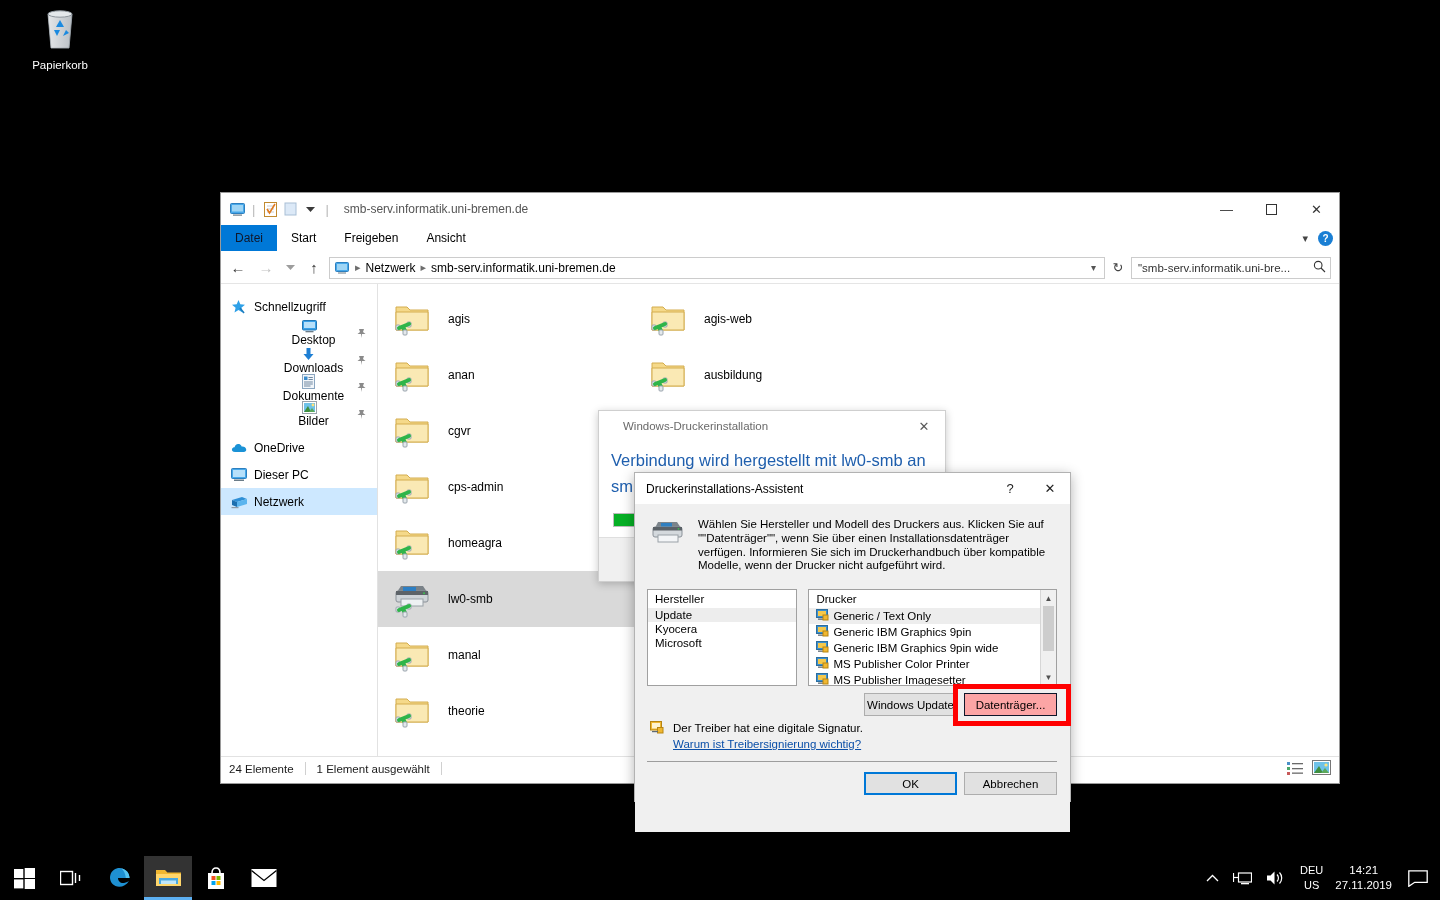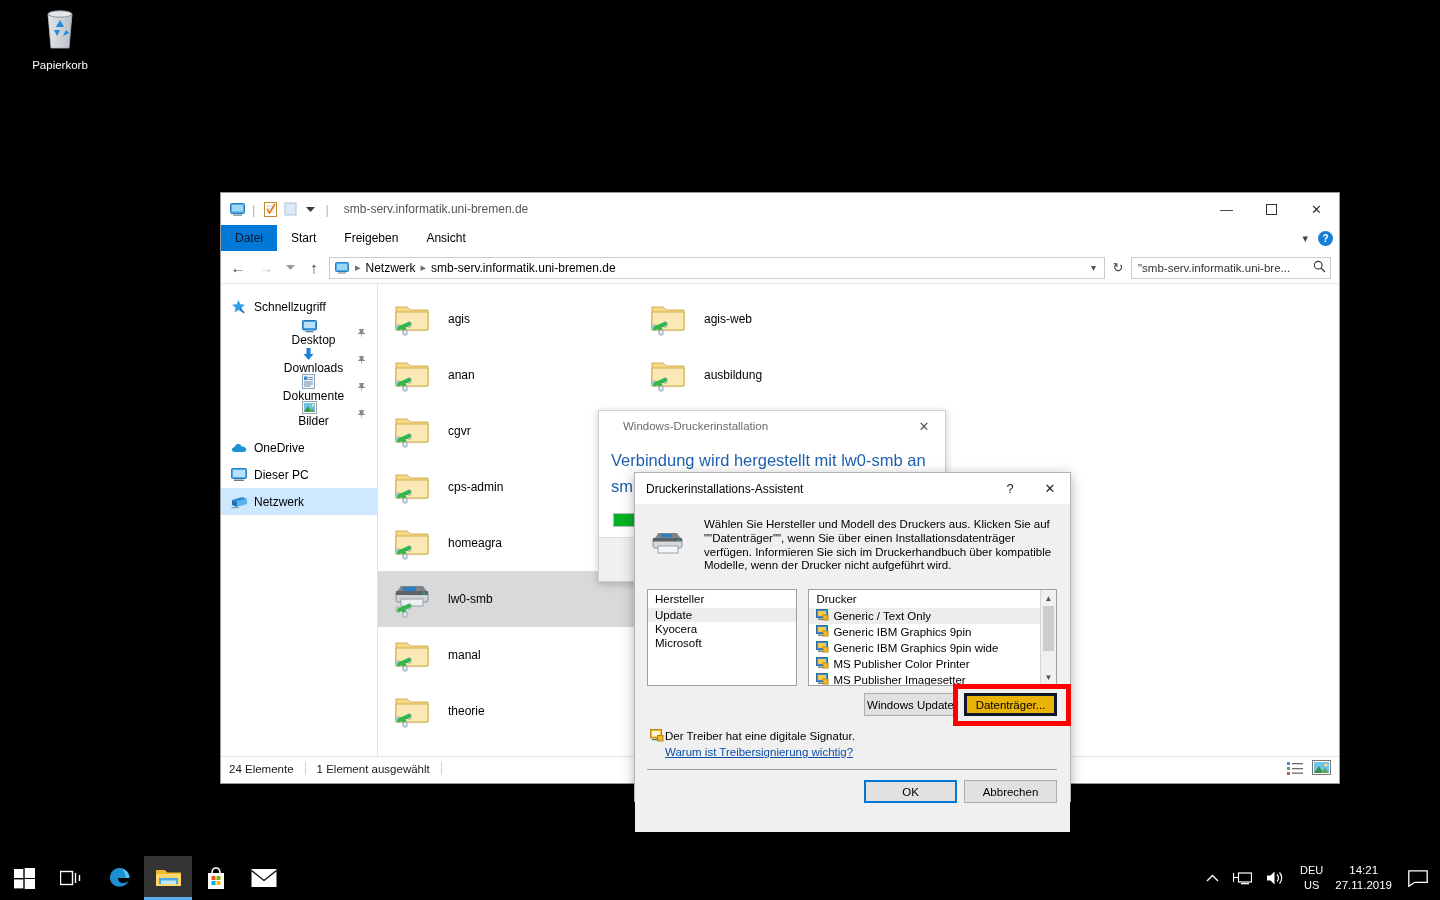--- a/index.html
+++ b/index.html
@@ -177,21 +177,21 @@
   #wizard .wz-title {
     height: 31px; background: #ffffff; display: flex; align-items: center;
     padding-left: 11px; font-size: 12px; color: #000; position: relative;
   }
   #wizard .wz-title .wz-btns { position: absolute; right: 0; top: 0; display: flex; height: 31px; }
   #wizard .wz-btns div {
     width: 40px; display: flex; align-items: center; justify-content: center;
     font-size: 13px; color: #222;
   }
   #wizard .wz-body { padding: 10px 13px 0 12px; background: #f0f0f0; height: 100%; }
-  .wz-intro { display: flex; gap: 19px; align-items: center; padding: 4px 0 0 4px; }
+  .wz-intro { display: flex; gap: 13px; align-items: flex-start; padding: 4px 0 0 4px; }
   .wz-intro .txt { font-size: 11.5px; color: #000; line-height: 13.8px; }
   .lists { display: flex; gap: 11px; margin-top: 16px; }
   .listbox {
     background: #ffffff; border: 1px solid #a0a0a0; height: 97px; overflow: hidden;
     position: relative;
   }
   .lb-left { width: 153px; }
   .lb-right { width: 253px; }
   .lb-head {
     font-size: 11.5px; color: #000; padding: 3px 0 3px 7px; background: #ffffff;
@@ -208,27 +208,27 @@
   }
   .lb-scroll .arr { height: 16px; width: 16px; display: flex; align-items: center; justify-content: center; font-size: 8px; color: #505050; }
   .lb-scroll .thumb { width: 11px; background: #cdcdcd; margin: 0 auto; }
   .lb-scroll .track { flex: 1; width: 100%; display: flex; align-items: flex-start; }
 
   .btnrow { display: flex; justify-content: flex-end; gap: 7px; margin-top: 7px; }
   .wbtn {
     min-width: 93px; height: 23px; background: #e1e1e1; border: 1px solid #adadad;
     font-size: 11.5px; color: #000; display: flex; align-items: center; justify-content: center;
   }
-  .wbtn.focus { background: #eab308; border: 3px solid #0f172a; }
+  .wbtn.focus { background: #fca5a5; border: 1px solid #0f172a; }
   .wbtn.default { border: 2px solid #0078d7; background: #e1e1e1; }
   .redbox {
     position: absolute; left: 953px; top: 684px; width: 118px; height: 42px;
     border: 5px solid #ff0000; background: transparent; pointer-events: none;
   }
-  .sig-area { display: flex; gap: 1px; margin-top: 12px; padding-left: 3px; align-items: flex-start; }
+  .sig-area { display: flex; gap: 9px; margin-top: 4px; padding-left: 3px; align-items: flex-start; }
   .sig-text { font-size: 11.5px; color: #000; line-height: 16px; }
   .sig-link { color: #0b4fa8; text-decoration: underline; font-size: 11.5px; display: block; }
   .wz-divider { height: 1px; background: #9d9d9d; margin: 9px 0 0 0; }
   .wz-bottom { display: flex; justify-content: flex-end; gap: 7px; margin-top: 10px; }
 
   
   #taskbar {
     position: absolute; left: 0; bottom: 0; width: 1440px; height: 44px;
     background: #000000; display: flex; align-items: center;
   }

